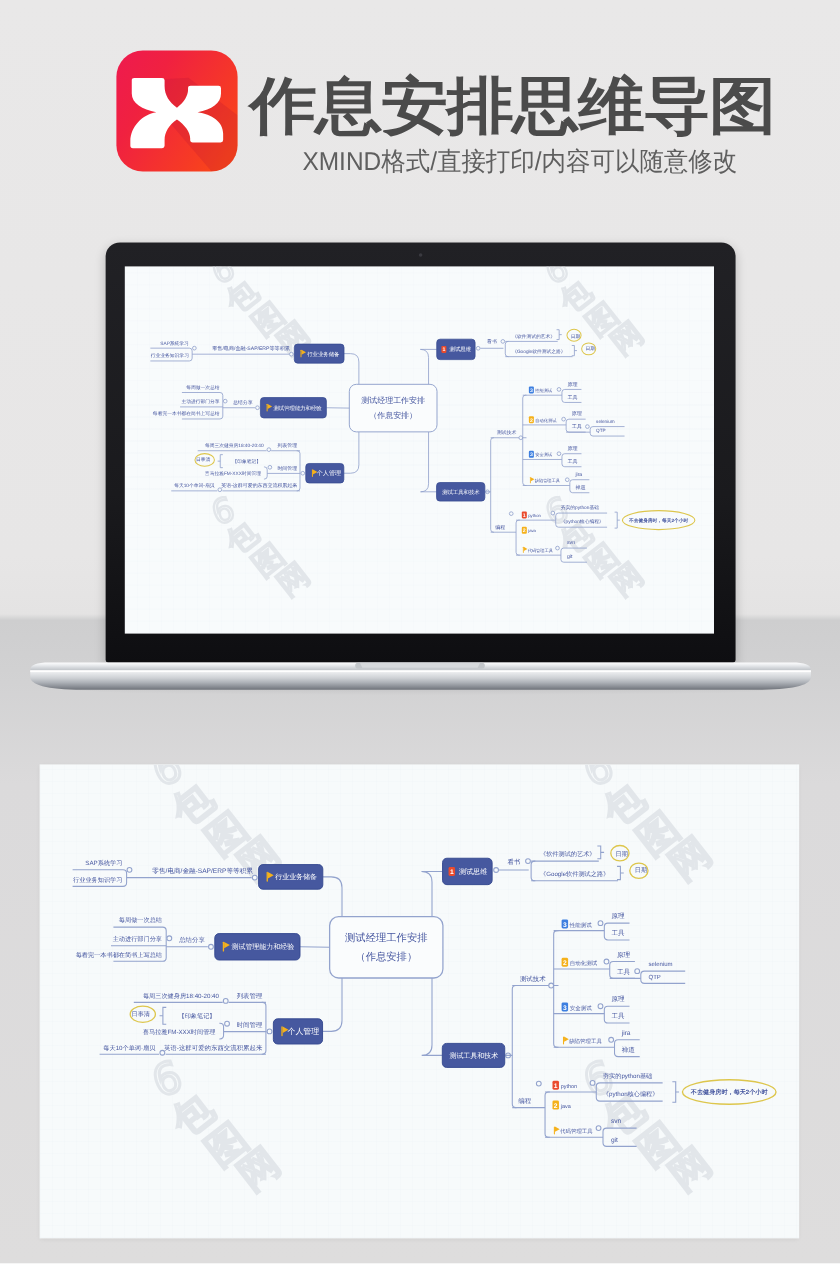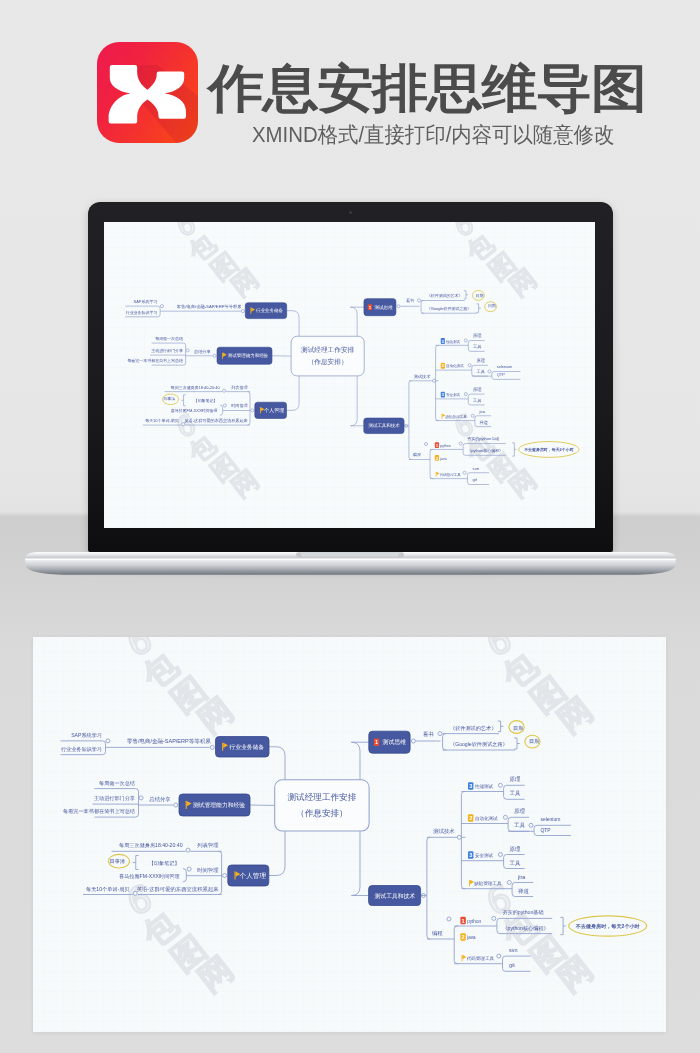--- a/index.html
+++ b/index.html
@@ -33,21 +33,21 @@
   .base{position:absolute;left:24px;top:550px;width:653px;height:36px;}
 
   
   #panel{position:absolute;left:33px;top:637px;width:633px;height:395px;
          background:#f7fafb;box-shadow:0 1px 4px rgba(0,0,0,.07);overflow:hidden;}
   .tex{position:absolute;left:0;top:0;width:100%;height:100%;pointer-events:none;
        background-image:
          repeating-linear-gradient(0deg,rgba(150,170,200,.028) 0 1px,rgba(0,0,0,0) 1px 10px),
          repeating-linear-gradient(90deg,rgba(150,170,200,.022) 0 1px,rgba(0,0,0,0) 1px 10px);}
 
-  .mmhost{position:absolute;left:0;top:16px;}
+  .mmhost{position:absolute;left:0;top:0;}
   .wmhost{position:absolute;left:0;top:0;pointer-events:none;}
 </style>
 </head>
 <body>
 
 <div id="page">
 
   <div id="header">
     <div class="logo">
       <svg width="101" height="101" viewBox="0 0 84 84">

